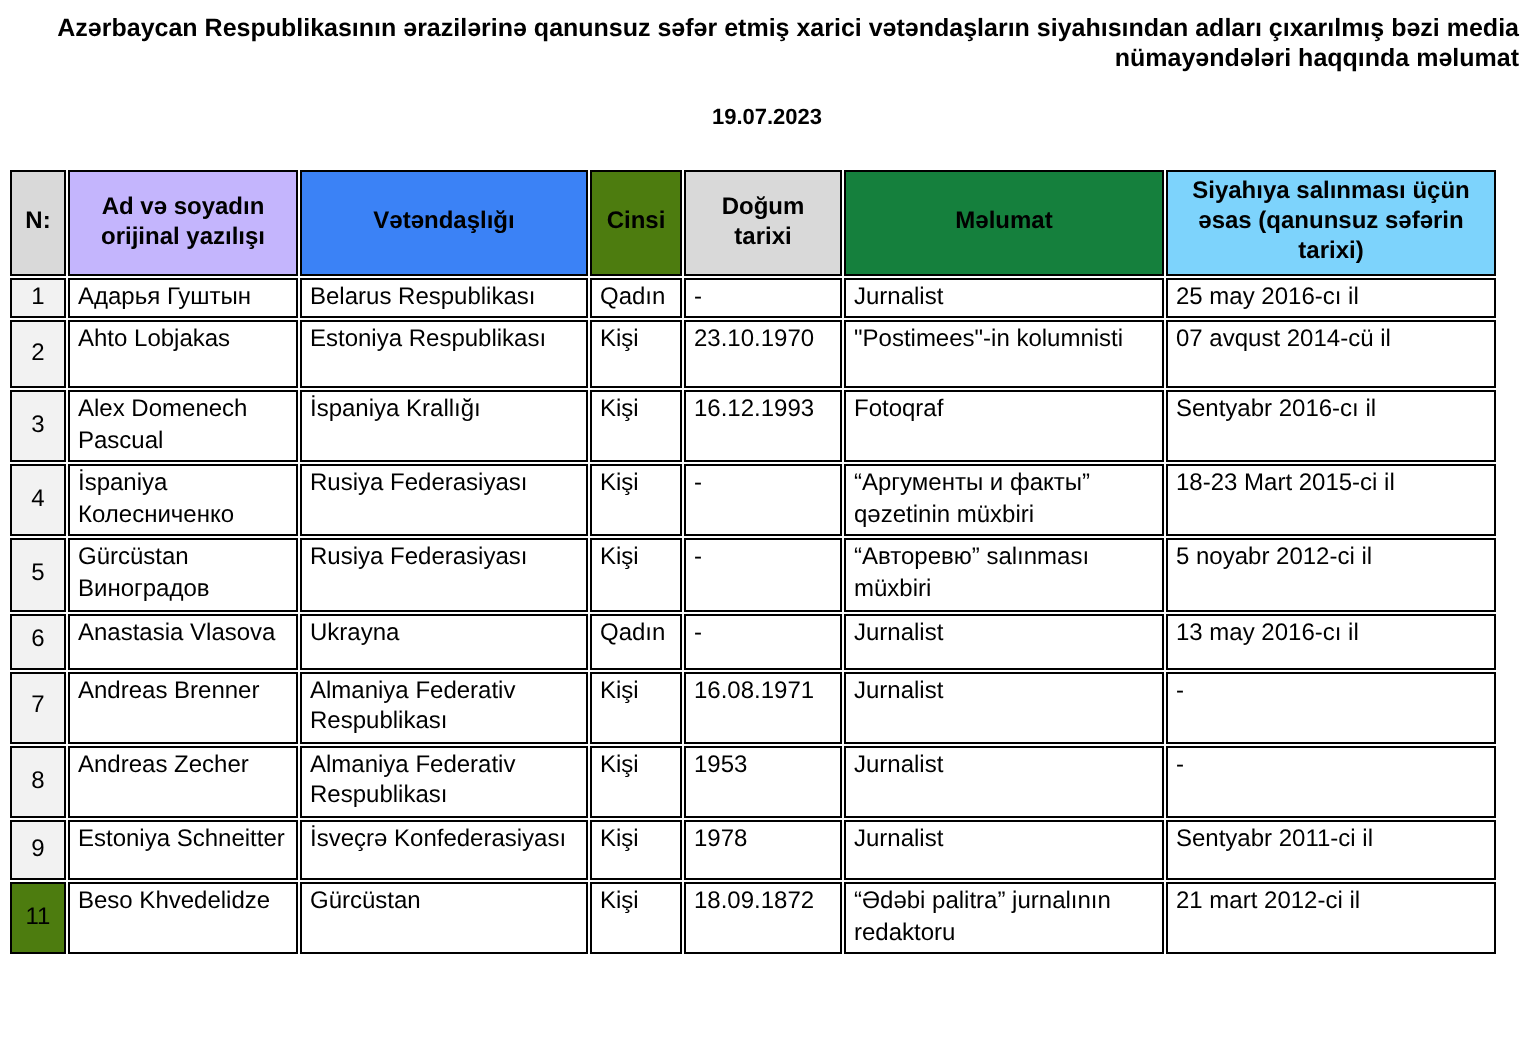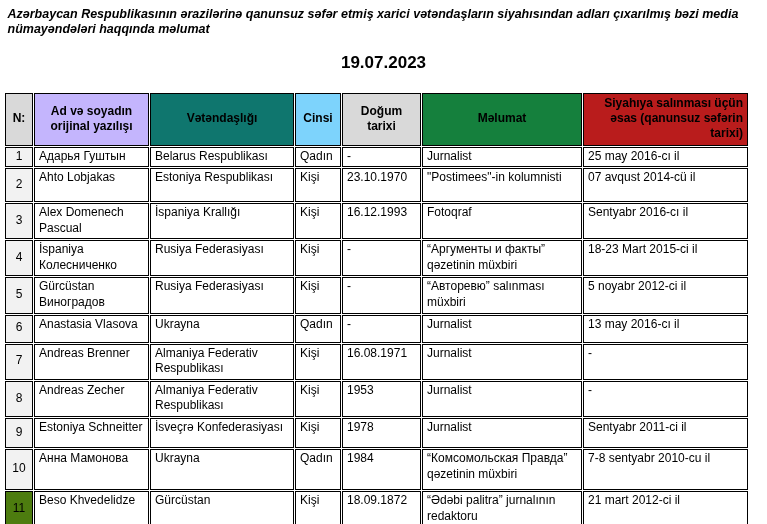--- a/index.html
+++ b/index.html
@@ -12,28 +12,27 @@
   .page {
     width: 767px;
     height: 524px;
     overflow: hidden;
     position: relative;
   }
   .doc-title {
     font-weight: bold;
     font-size: 12.5px;
     line-height: 1.22;
-    text-align: left;
+    text-align: right;
     width: 752px;
     margin: 7px auto 0 auto;
-    font-style: italic;
   }
   .doc-date {
     font-weight: bold;
-    font-size: 17px;
+    font-size: 11px;
     text-align: center;
     margin-top: 15px;
   }
   table.info-table {
     border-collapse: separate;
     border-spacing: 1px;
     table-layout: fixed;
     margin: 19px 0 0 4px;
   }
   table.info-table th,
@@ -77,25 +76,25 @@
         <col style="width: 144px;">
         <col style="width: 46px;">
         <col style="width: 79px;">
         <col style="width: 160px;">
         <col style="width: 165px;">
       </colgroup>
     <thead>
       <tr style="height: 53px;">
           <th style="background: rgb(217, 217, 217);">N:</th>
           <th style="background: #c4b5fd;">Ad və soyadın orijinal yazılışı</th>
-          <th style="background: #0f766e;">Vətəndaşlığı</th>
-          <th style="background: #7dd3fc;">Cinsi</th>
+          <th style="background: #3b82f6;">Vətəndaşlığı</th>
+          <th style="background: #4d7c0f;">Cinsi</th>
           <th style="background: rgb(217, 217, 217); text-align: center;">Doğum tarixi</th>
           <th style="background: #15803d;">Məlumat</th>
-          <th style="background: #b91c1c; text-align: right;">Siyahıya salınması üçün əsas (qanunsuz səfərin tarixi)</th>
+          <th style="background: #7dd3fc;">Siyahıya salınması üçün əsas (qanunsuz səfərin tarixi)</th>
         </tr>
     </thead>
     <tbody>
         <tr style="height: 18px;">
           <td class="num-cell" style="background: rgb(242, 242, 242);">1</td>
           <td>Адарья Гуштын</td>
           <td>Belarus Respublikası</td>
           <td>Qadın</td>
           <td>-</td>
           <td>Jurnalist</td>
@@ -166,29 +165,20 @@
         </tr>
         <tr style="height: 30px;">
           <td class="num-cell" style="background: rgb(242, 242, 242);">9</td>
           <td>Estoniya Schneitter</td>
           <td>İsveçrə Konfederasiyası</td>
           <td>Kişi</td>
           <td>1978</td>
           <td>Jurnalist</td>
           <td>Sentyabr 2011-ci il</td>
         </tr>
-        <tr style="height: 41px;">
-          <td class="num-cell" style="background: rgb(242, 242, 242);">10</td>
-          <td>Анна Мамонова</td>
-          <td>Ukrayna</td>
-          <td>Qadın</td>
-          <td>1984</td>
-          <td>“Комсомольская Правда” qəzetinin müxbiri</td>
-          <td>7-8 sentyabr 2010-cu il</td>
-        </tr>
         <tr style="height: 31px;">
           <td class="num-cell" style="background: #4d7c0f;">11</td>
           <td>Beso Khvedelidze</td>
           <td>Gürcüstan</td>
           <td>Kişi</td>
           <td>18.09.1872</td>
           <td>“Ədəbi palitra” jurnalının redaktoru</td>
           <td>21 mart 2012-ci il</td>
         </tr>
       </tbody>

